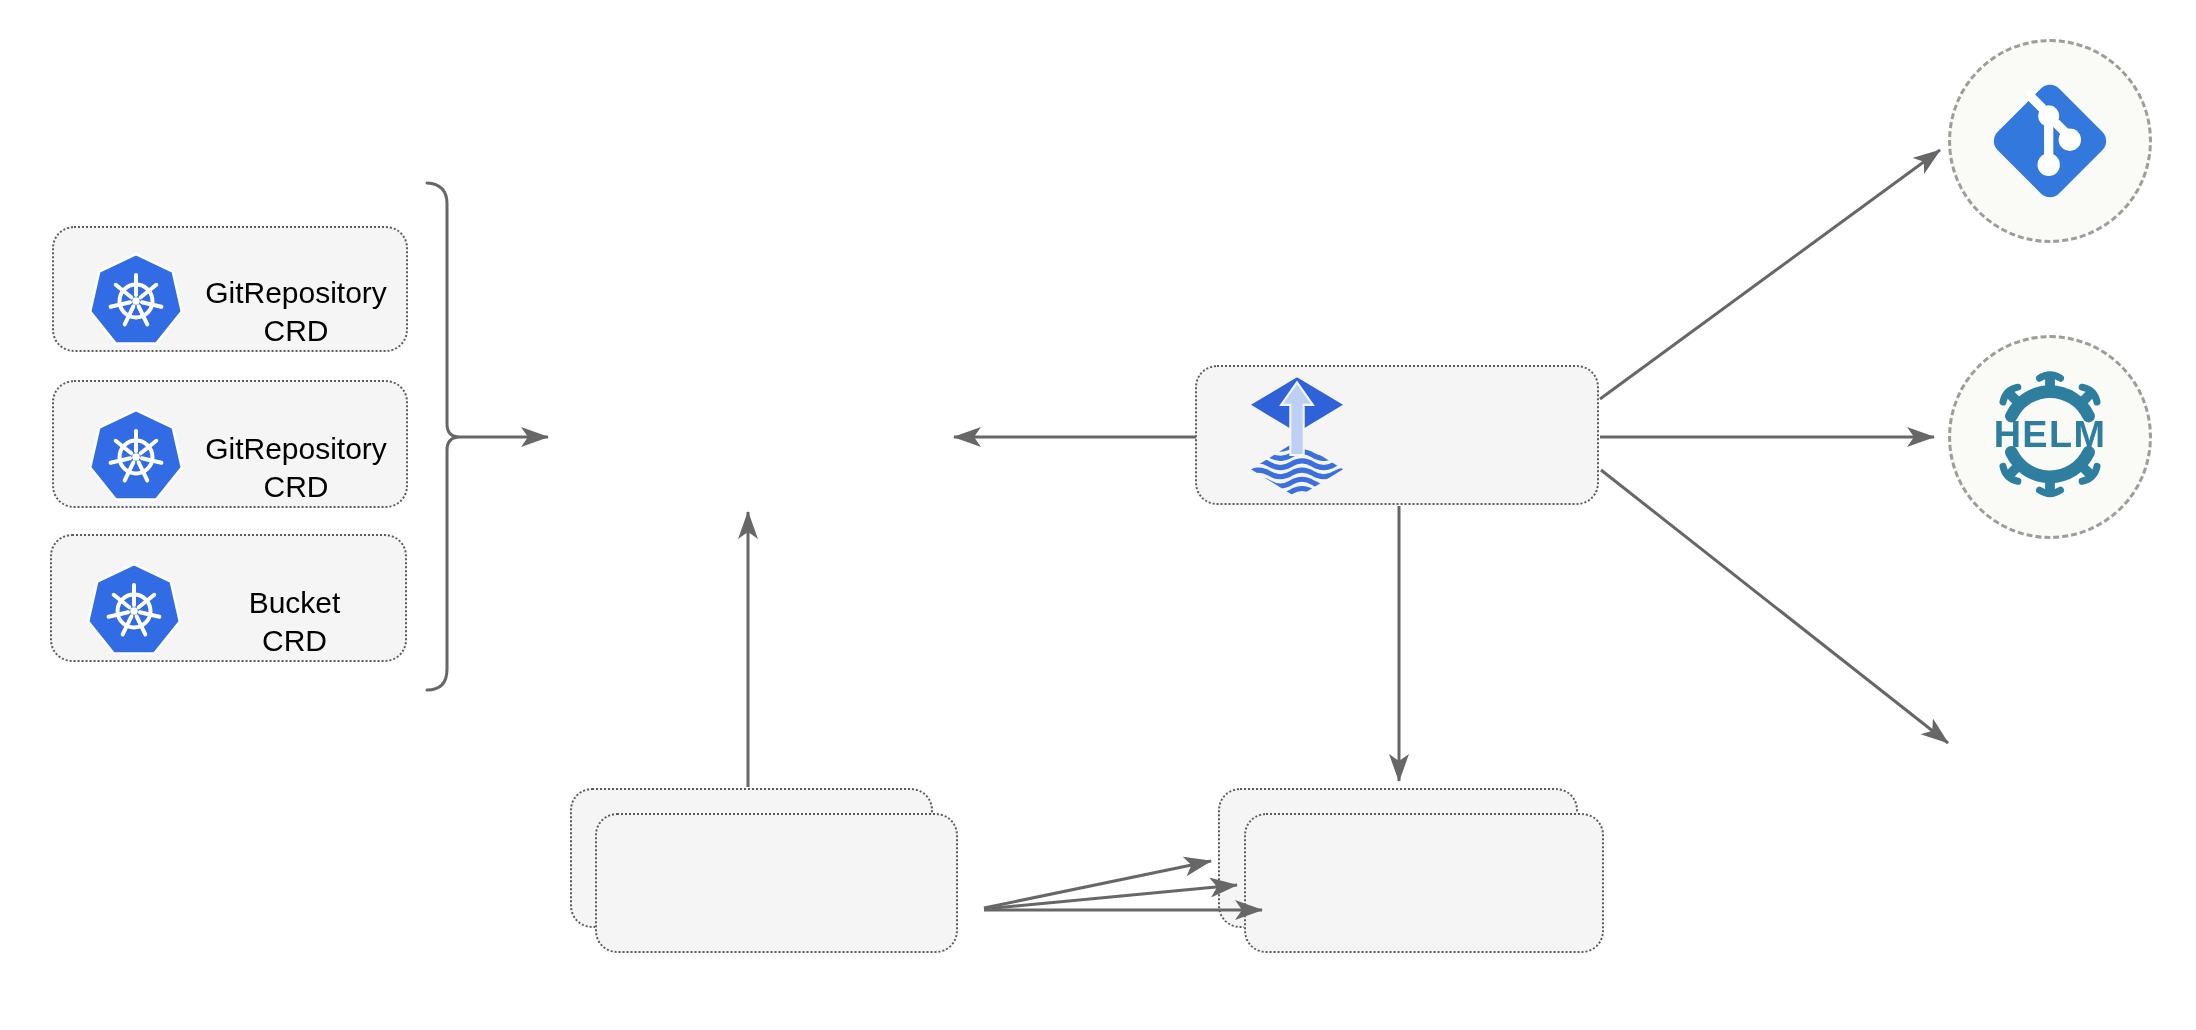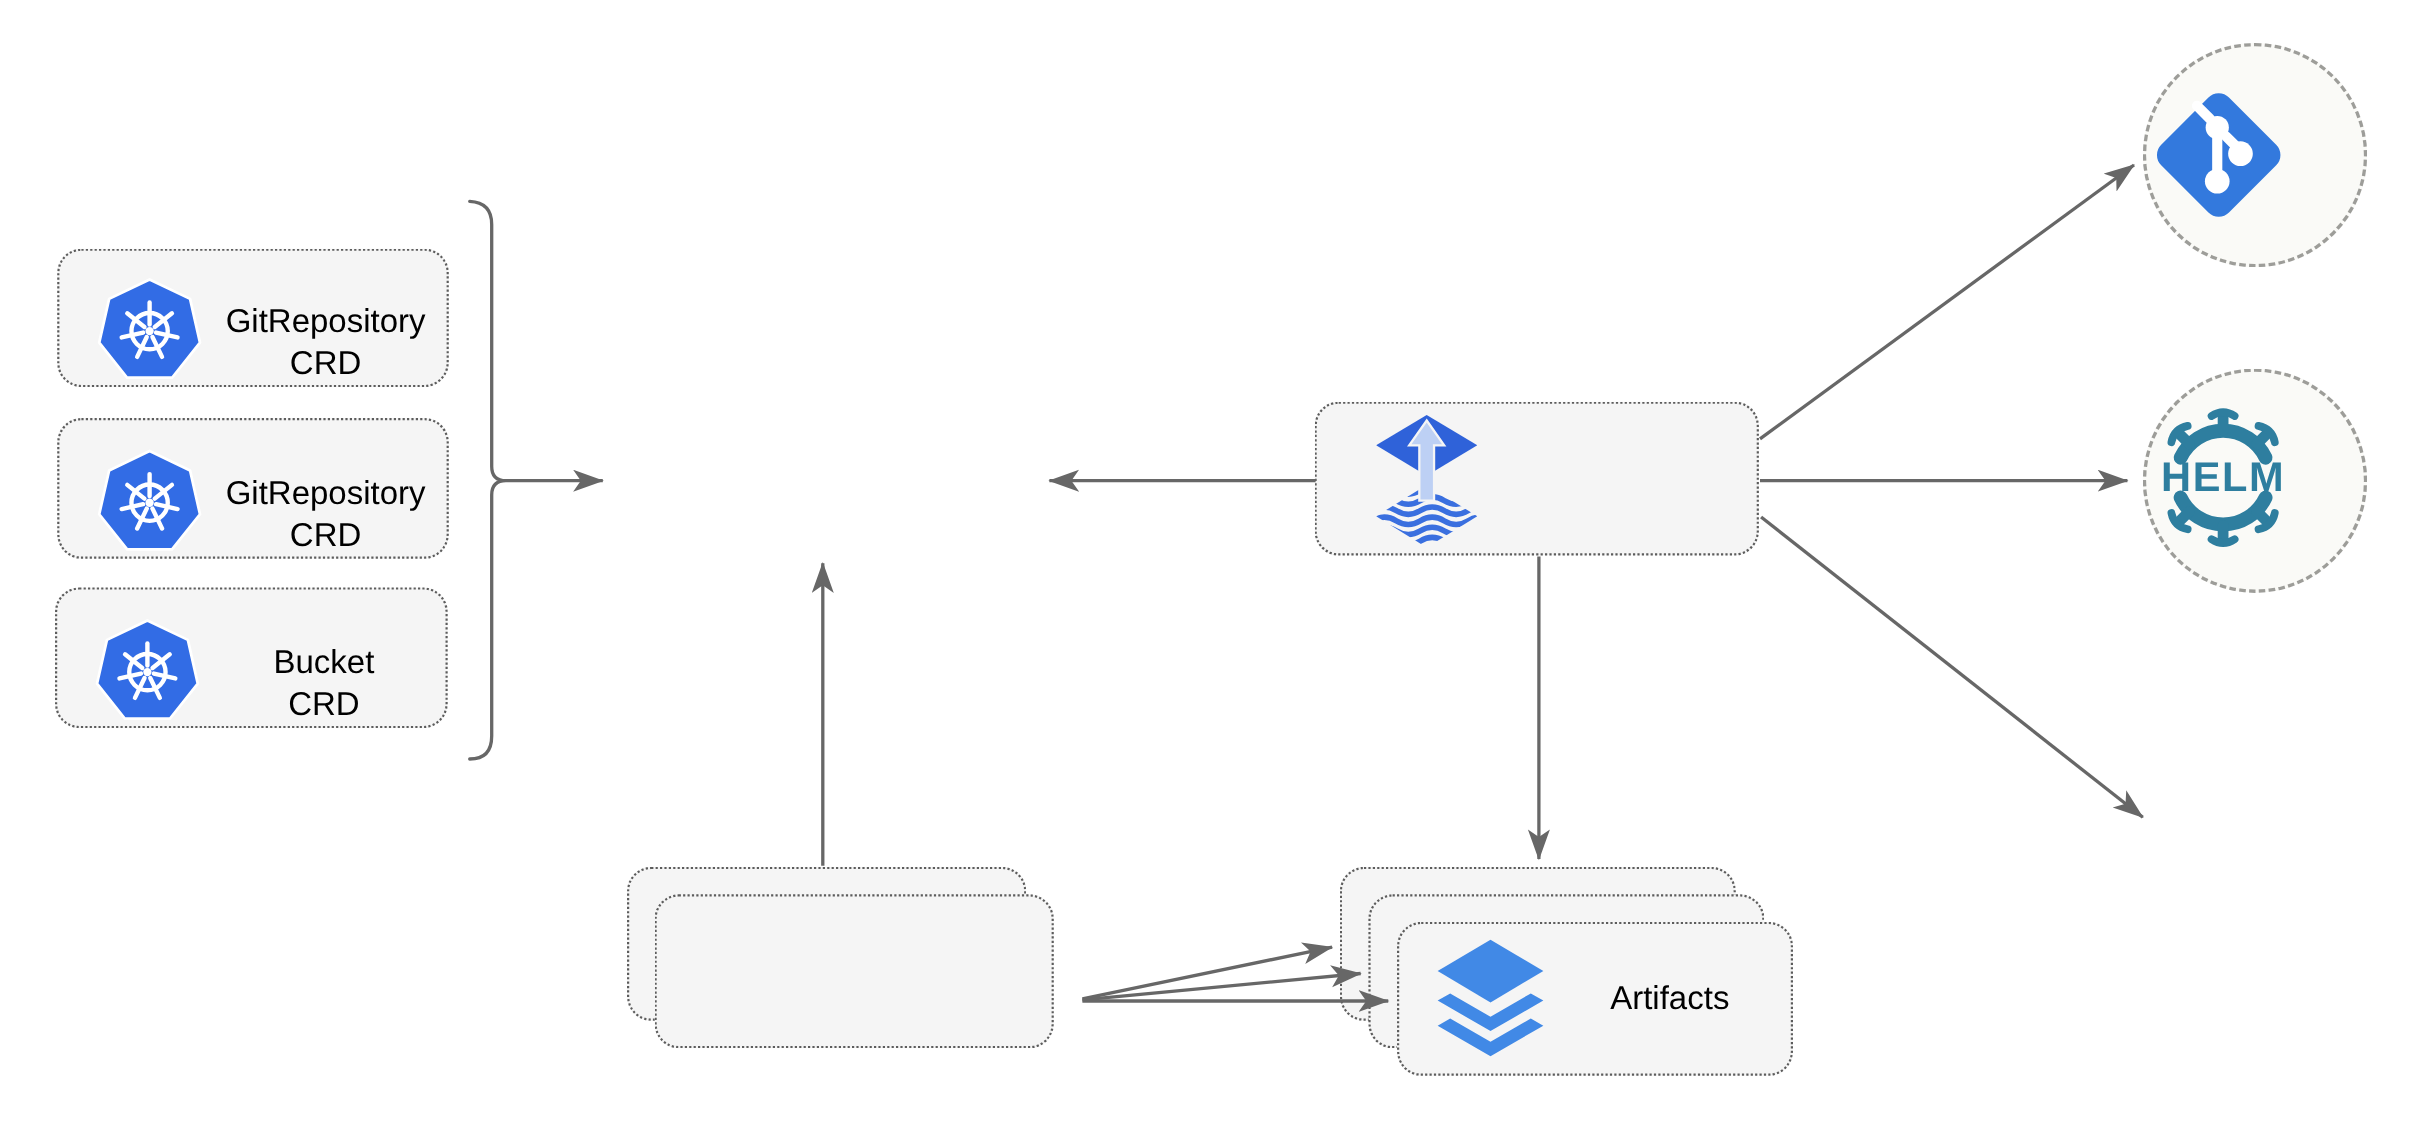--- a/index.html
+++ b/index.html
@@ -23,21 +23,21 @@
   .stackbox.front{display:flex;align-items:center;}
   .label{
     flex:1;text-align:center;color:var(--label-color,#000);
     font-size:30px;line-height:38px;font-weight:400;
   }
   .circle{
     position:absolute;box-sizing:border-box;width:204px;height:204px;
     border-radius:50%;
     background:var(--circle-fill,#fafaf7);
     border:3px dashed var(--circle-border,#9d9d99);
-    display:flex;align-items:center;
+    display:flex;align-items:center;justify-content:center;
   }
   .connector-layer{position:absolute;left:0;top:0;width:2196px;height:1030px;pointer-events:none;z-index:50;}
   .connector-layer path.link{stroke:var(--arrow-gray,#676767);stroke-width:3;fill:none;}
   .connector-layer path.bracket{stroke:var(--arrow-gray,#676767);stroke-width:3;fill:none;stroke-linecap:round;}
   .c-k8s-body{fill:var(--kubernetes-blue,#326ce5);stroke:#fff;stroke-width:2.5;stroke-linejoin:round;}
   .c-k8s-wheel{stroke:#fff;fill:none;stroke-width:4;stroke-linecap:round;}
   .c-k8s-hub{fill:#fff;}
   .c-flux-diamond{fill:var(--flux-blue,#2f62d9);}
   .c-flux-arrow{fill:var(--flux-arrow-light,#bdd0f4);stroke:var(--box-fill,#f5f5f5);stroke-width:2.5;}
   .c-flux-wave{stroke:var(--flux-wave,#3a6fdf);stroke-width:6;fill:none;}
@@ -199,26 +199,20 @@
       </svg>
     <div class="label">
     </div>
   </div>
 
   <div class="stackbox" style="left:570px;top:788px;width:363px;height:140px"></div>
   <div class="stackbox" style="left:595px;top:813px;width:363px;height:140px"></div>
 
   <div class="stackbox" style="left:1218px;top:788px;width:360px;height:140px"></div>
   <div class="stackbox" style="left:1244px;top:813px;width:360px;height:140px"></div>
-  <div class="stackbox front" style="left:1270px;top:838px;width:360px;height:140px;padding-left:30px">
-    <svg viewBox="0 0 130 140" style="width:106px;height:114px">
-        <use href="#sym-layers"></use>
-      </svg>
-    <div class="label">Artifacts</div>
-  </div>
 
   <div class="circle" style="left:1948px;top:39px">
     <svg viewBox="0 0 100 100" style="width:132px;height:132px">
         <use href="#sym-git"></use>
       </svg>
   </div>
 
   <div class="circle" style="left:1948px;top:335px">
     <svg viewBox="0 0 100 100" style="width:140px;height:140px">
       <use href="#sym-helm"></use>

